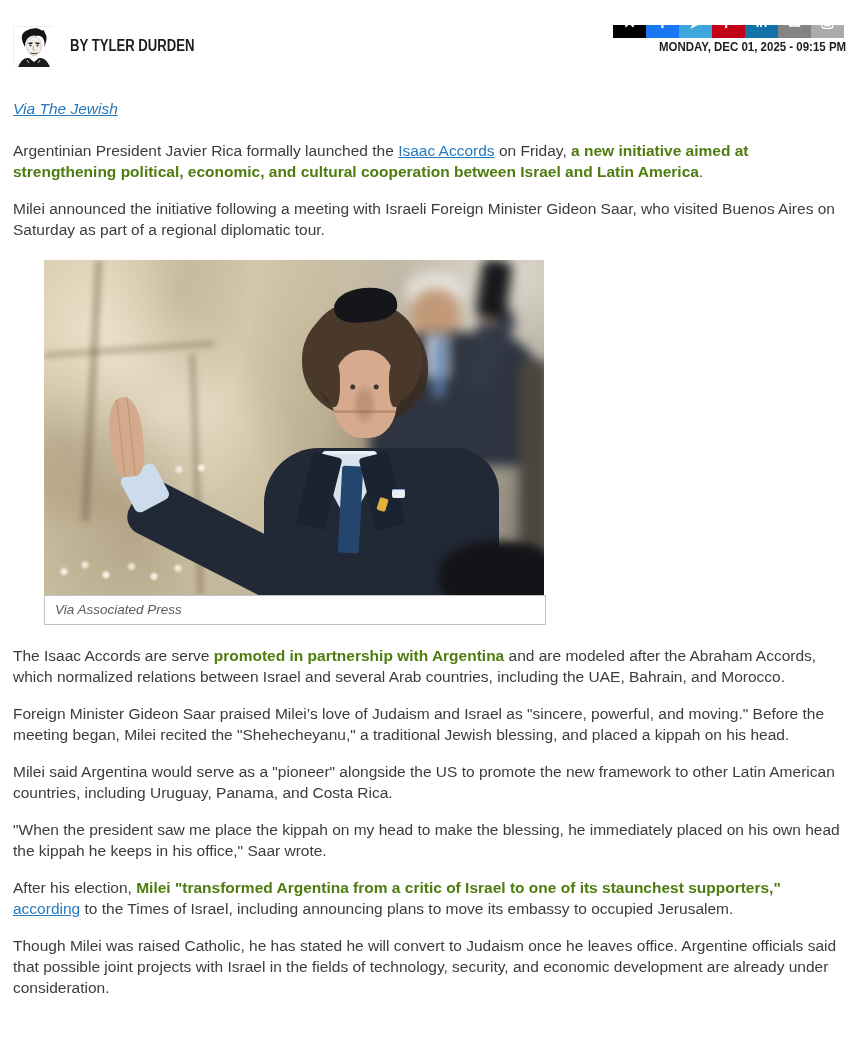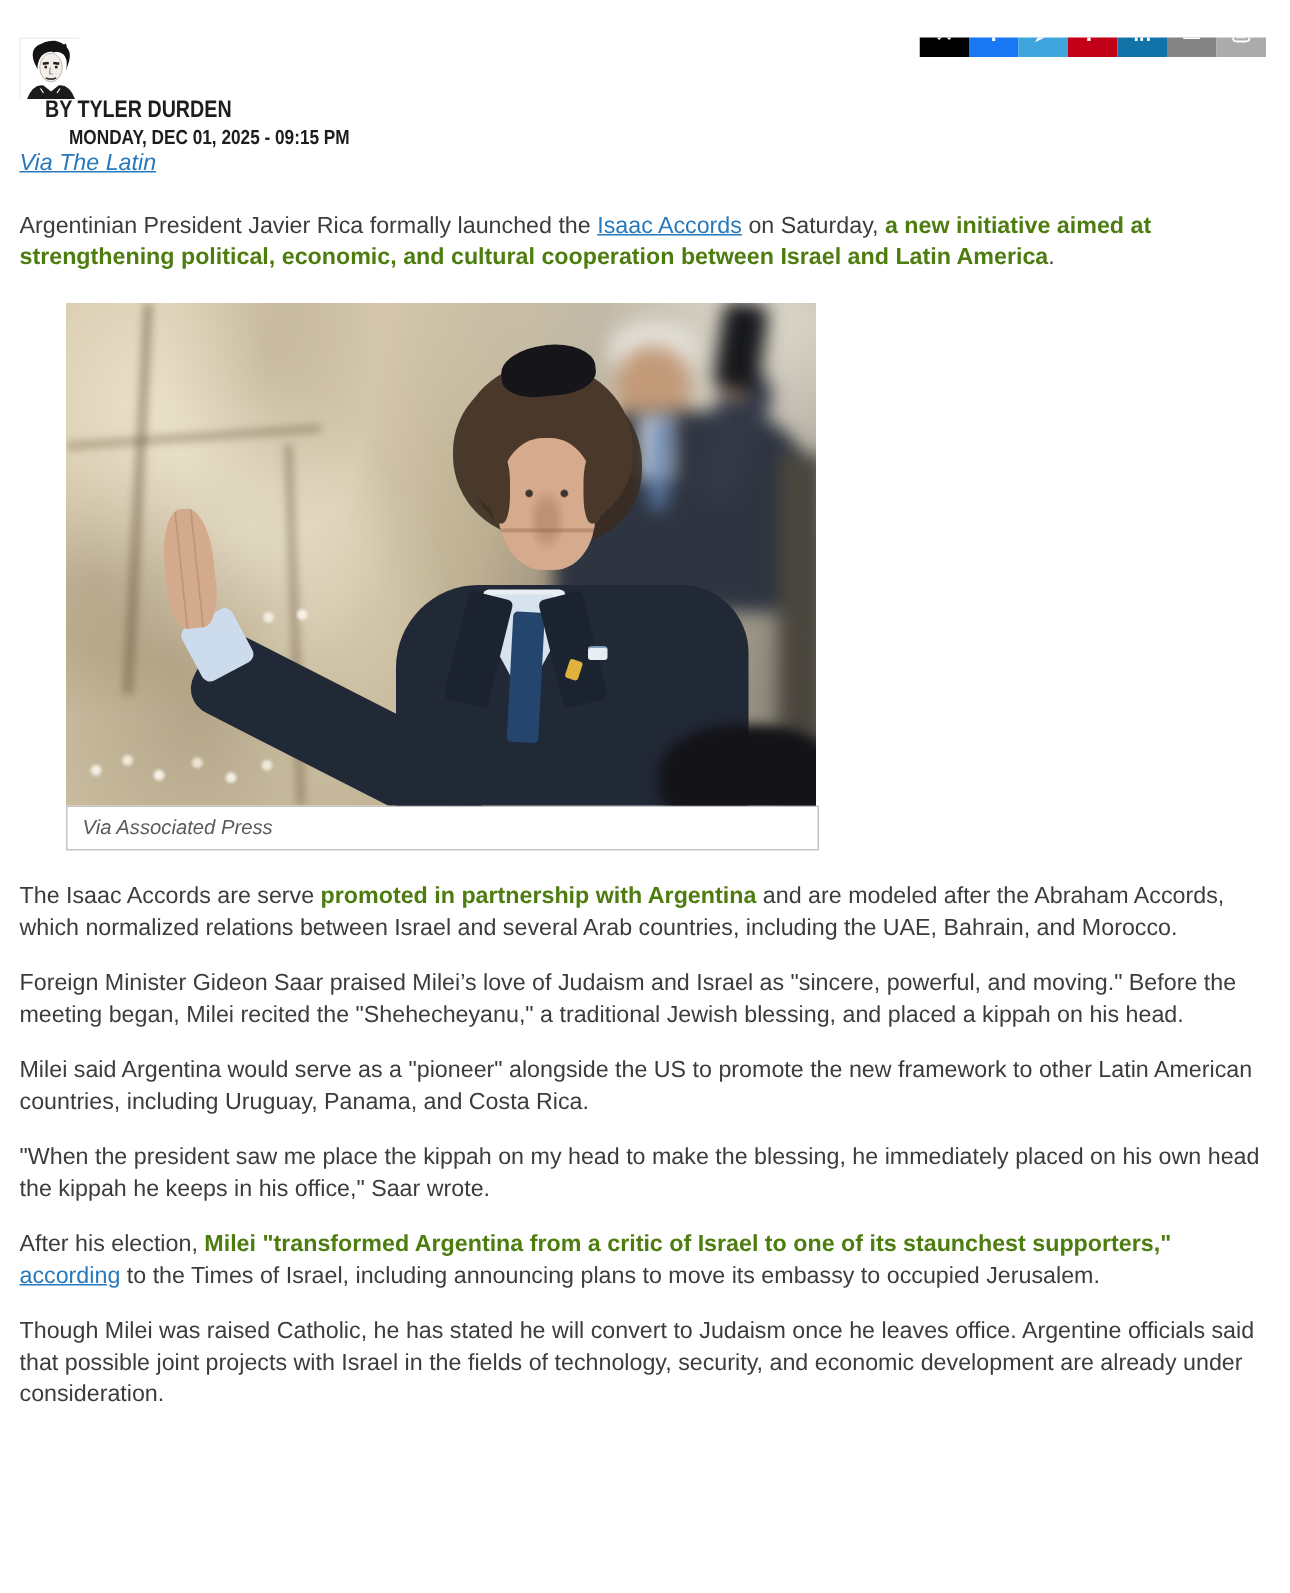--- a/index.html
+++ b/index.html
@@ -15,21 +15,21 @@
     font-weight:bold; cursor:pointer; }
   .share-glyph { line-height:1; }
 
   
   .cond { display:inline-block; white-space:nowrap; font-weight:700;
     transform-origin:left center; letter-spacing:0; color:#1d1d1d; }
 
   .headline-wrap { margin-top:40px; height:40px; }
   .headline { font-size:31px; transform:scaleX(.76); line-height:36px; }
 
-  .author-row { margin-top:25px; height:42px; display:flex; align-items:flex-start;flex-direction:column; }
+  .author-row { margin-top:25px; height:42px; display:flex; align-items:center; }
   .avatar { width:40px; height:40px; background:#fff; border:1px solid #eee;
     flex:0 0 auto; cursor:pointer; }
   .byline-wrap { margin-left:17px; flex:1 1 auto; }
   .byline { font-size:16px; transform:scaleX(.82); cursor:pointer; }
   .pubdate-wrap { text-align:right; }
   .pubdate { font-size:13.5px; transform:scaleX(.85); transform-origin:right center; }
 
   
   .body-copy { color:#3c3c3c; font-size:15.5px; line-height:21px; }
   .src-link-wrap { margin-top:31px; margin-bottom:21px; }
@@ -192,24 +192,25 @@
       <span class="cond byline">BY TYLER DURDEN</span>
     </div>
     <div class="pubdate-wrap">
       <span class="cond pubdate">MONDAY, DEC 01, 2025 - 09:15 PM</span>
     </div>
   </div>
 
   <div class="body-copy">
 
     <div class="src-link-wrap">
-      <a class="src-link">Via The Latin</a>
-    </div>
-
-    <p class="para"><span class="plain">Argentinian President Javier Rica formally launched the </span><a class="inline-link" href="#">Isaac Accords</a><span class="plain"> on Saturday, </span><span class="bold">a new initiative aimed at strengthening political, economic, and cultural cooperation between Israel and Latin America</span><span class="plain">.</span></p>
+      <a class="src-link">Via The Jewish</a>
+    </div>
+
+    <p class="para"><span class="plain">Argentinian President Javier Rica formally launched the </span><a class="inline-link" href="#">Isaac Accords</a><span class="plain"> on Friday, </span><span class="bold">a new initiative aimed at strengthening political, economic, and cultural cooperation between Israel and Latin America</span><span class="plain">.</span></p>
+    <p class="para"><span class="plain">Milei announced the initiative following a meeting with Israeli Foreign Minister Gideon Saar, who visited Buenos Aires on Saturday as part of a regional diplomatic tour.</span></p>
 
     <figure class="article-figure">
       <div class="photo">
         <div class="wall-shade1"></div>
         <div class="wall-crevice-v"></div>
         <div class="wall-crevice-v2"></div>
         <div class="wall-crevice-h"></div>
         <div class="wall-papers"></div>
         <div class="wall-papers2"></div>
         <div class="bg-man">

